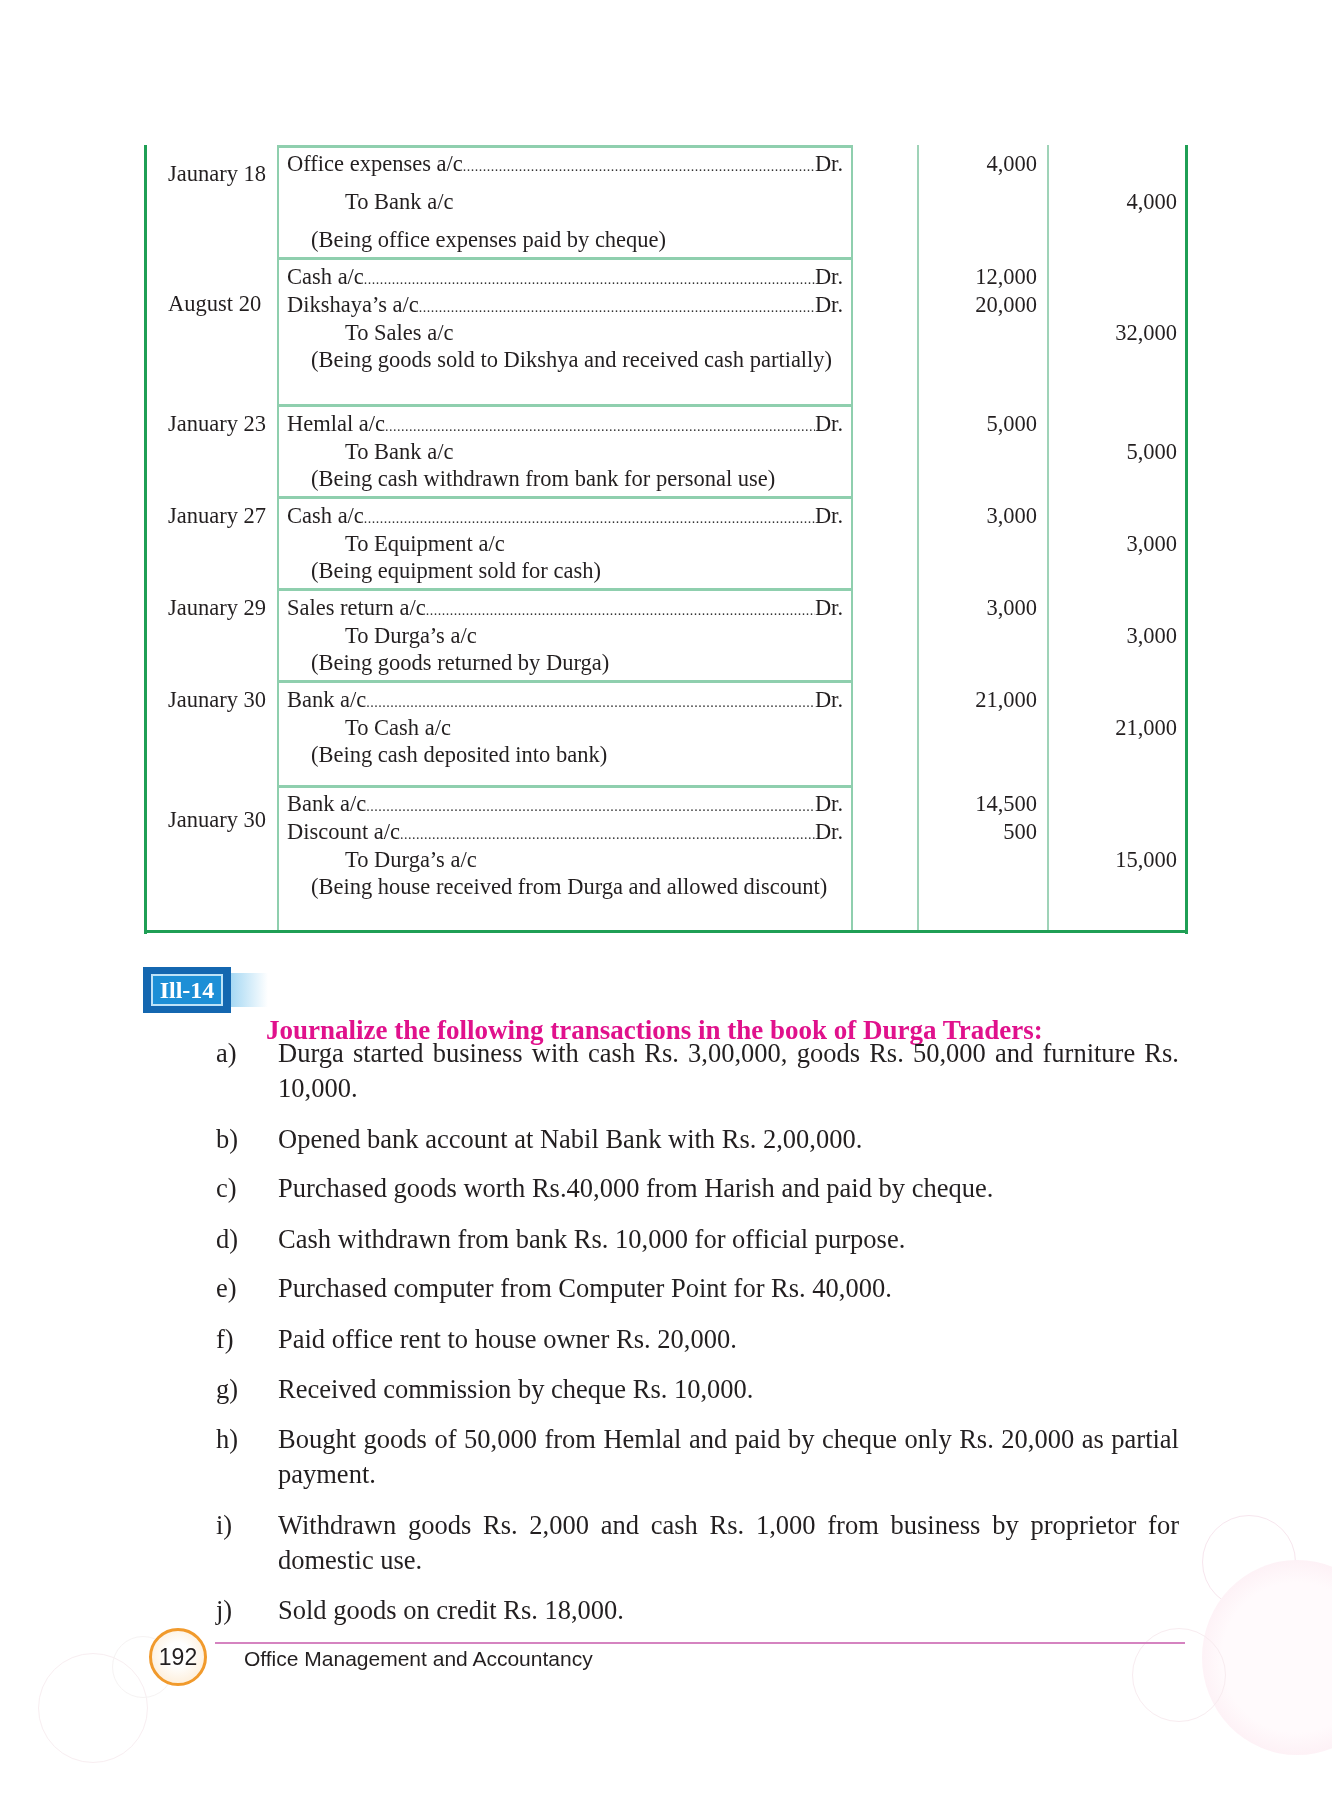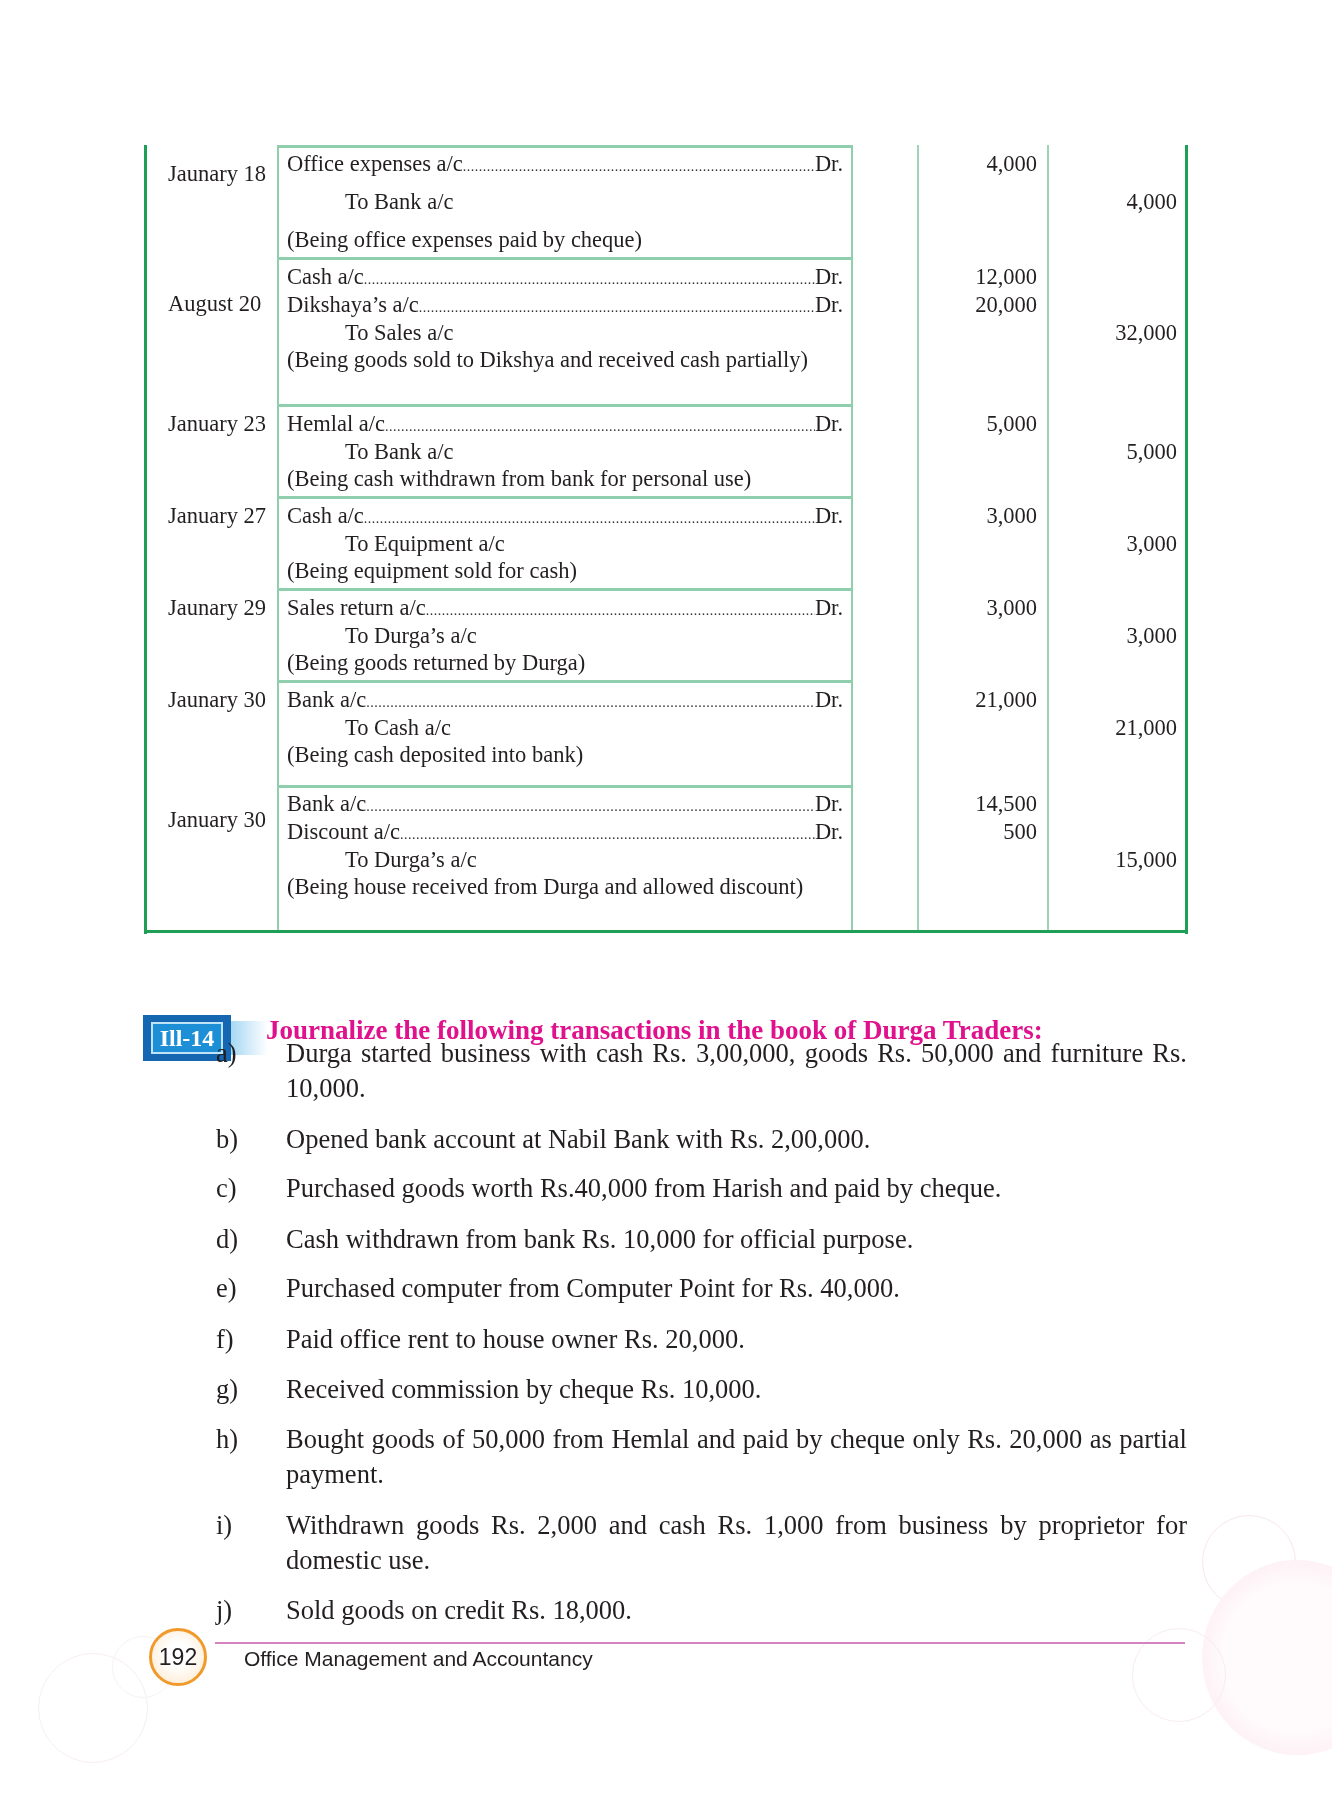--- a/index.html
+++ b/index.html
@@ -24,48 +24,48 @@
     position: absolute; left: 287px; width: 556px; font-size: 22.5px; line-height: 28px;
     white-space: nowrap; display: flex; align-items: baseline;
   }
   .pline .acct { flex: 0 0 auto; }
   .pline .dots {
     flex: 1 1 auto; overflow: hidden; white-space: nowrap; letter-spacing: 0.5px;
     font-size: 14px; color: #333;
   }
   .pline .dr { flex: 0 0 auto; }
   .pline.credit { padding-left: 58px; width: 498px; }
-  .pline.narr { white-space: normal; text-align: justify; text-align-last: left; display: block; line-height: 27.5px; }
+  .pline.narr { white-space: normal; text-align: justify; text-align-last: left; display: block; line-height: 27.5px; margin-left: 24px; }
   .amt { position: absolute; font-size: 22.5px; line-height: 28px; text-align: right; white-space: nowrap; }
   .amt.dr { left: 900px; width: 137px; }
   .amt.cr { left: 1040px; width: 137px; }
 
   
-  .badge-wrap { position: absolute; left: 143px; top: 1015px; width: 120px; height: 31px; }
+  .badge-wrap { position: absolute; left: 143px; top: 967px; width: 120px; height: 31px; }
   .badge-fade {
     position: absolute; left: 70px; top: 6px; width: 55px; height: 34px;
     background: linear-gradient(to right, #7cc6ee, rgba(255,255,255,0));
   }
   .badge {
     position: absolute; left: 0; top: 0; width: 88px; height: 46px; background: #1467b0;
   }
   .badge-inner {
     position: absolute; left: 8px; top: 7px; width: 68px; height: 28px;
     border: 2px solid #bfe3f7; background: #1d8fd6;
     color: #fff; font-weight: bold; font-size: 24px; line-height: 28px; text-align: center;
   }
   .heading {
     position: absolute; left: 266px; top: 972px; font-size: 27px; font-weight: bold;
     color: #e0118c; white-space: nowrap; line-height: 36px; margin-top: 40px;
   }
 
   
   .item { position: absolute; left: 216px; width: 971px; font-size: 26.5px; line-height: 35px; }
   .item .lbl { position: absolute; left: 0; top: 0; }
-  .item .txt { position: absolute; left: 70px; width: 901px; text-align: justify; text-align-last: left; }
+  .item .txt { position: absolute; left: 62px; width: 901px; text-align: justify; text-align-last: left; }
 
   
   .footer-line { position: absolute; left: 215px; top: 1642px; width: 970px; height: 2px; background: #d583c0; }
   .page-circle {
     position: absolute; left: 149px; top: 1628px; width: 58px; height: 58px; border-radius: 50%;
     border: 3px solid #f19a2c; box-sizing: border-box;
     background: radial-gradient(circle at 50% 45%, #ffffff 30%, #fde7c9 100%);
     font-family: "Liberation Sans", "DejaVu Sans", sans-serif; font-size: 23px; line-height: 52px;
     text-align: center; color: #231f20;
   }

